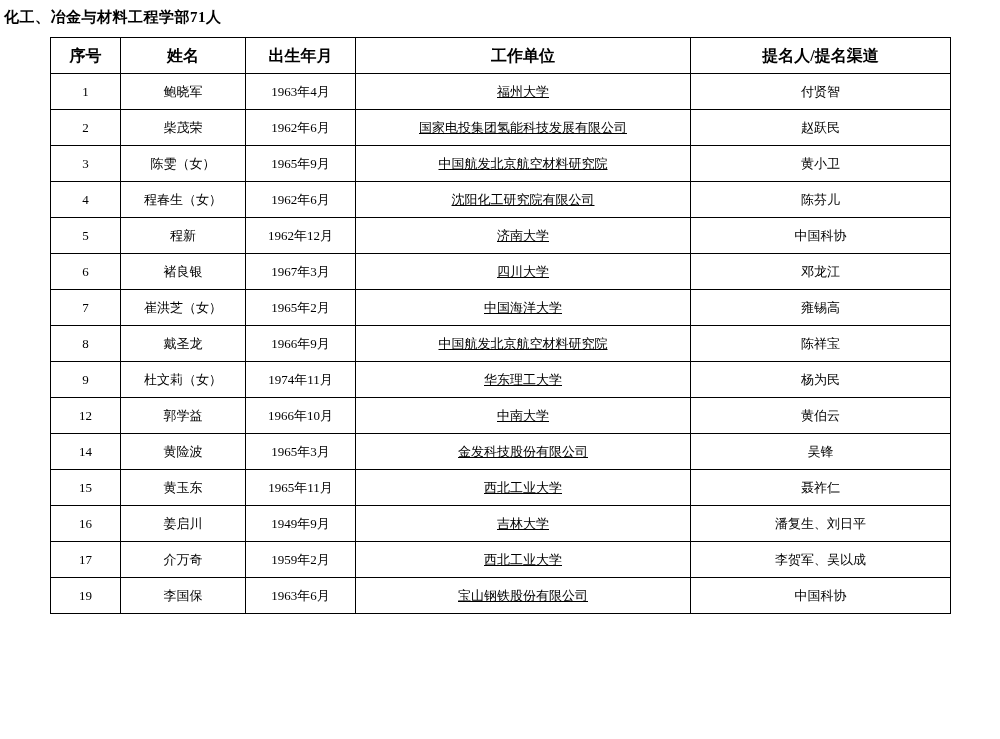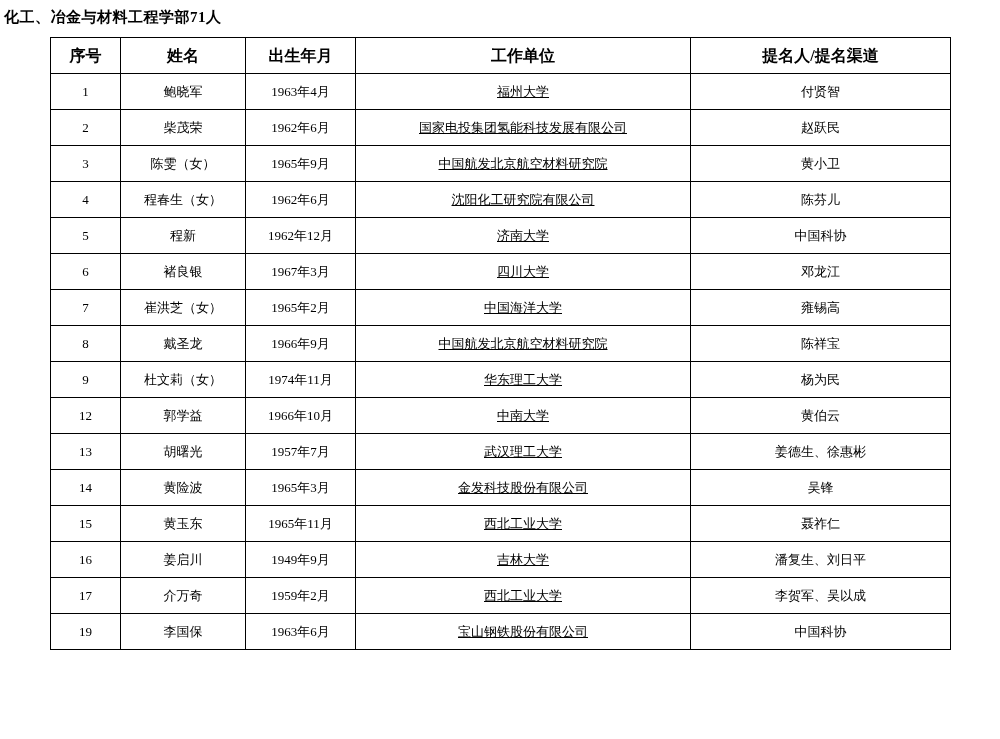--- a/index.html
+++ b/index.html
@@ -153,27 +153,20 @@
             <td class="nom">杨为民</td>
           </tr>
           <tr>
             <td class="seq">12</td>
             <td class="name">郭学益</td>
             <td class="birth">1966年10月</td>
             <td class="org">中南大学</td>
             <td class="nom">黄伯云</td>
           </tr>
           <tr>
-            <td class="seq">13</td>
-            <td class="name">胡曙光</td>
-            <td class="birth">1957年7月</td>
-            <td class="org">武汉理工大学</td>
-            <td class="nom">姜德生、徐惠彬</td>
-          </tr>
-          <tr>
             <td class="seq">14</td>
             <td class="name">黄险波</td>
             <td class="birth">1965年3月</td>
             <td class="org">金发科技股份有限公司</td>
             <td class="nom">吴锋</td>
           </tr>
           <tr>
             <td class="seq">15</td>
             <td class="name">黄玉东</td>
             <td class="birth">1965年11月</td>

